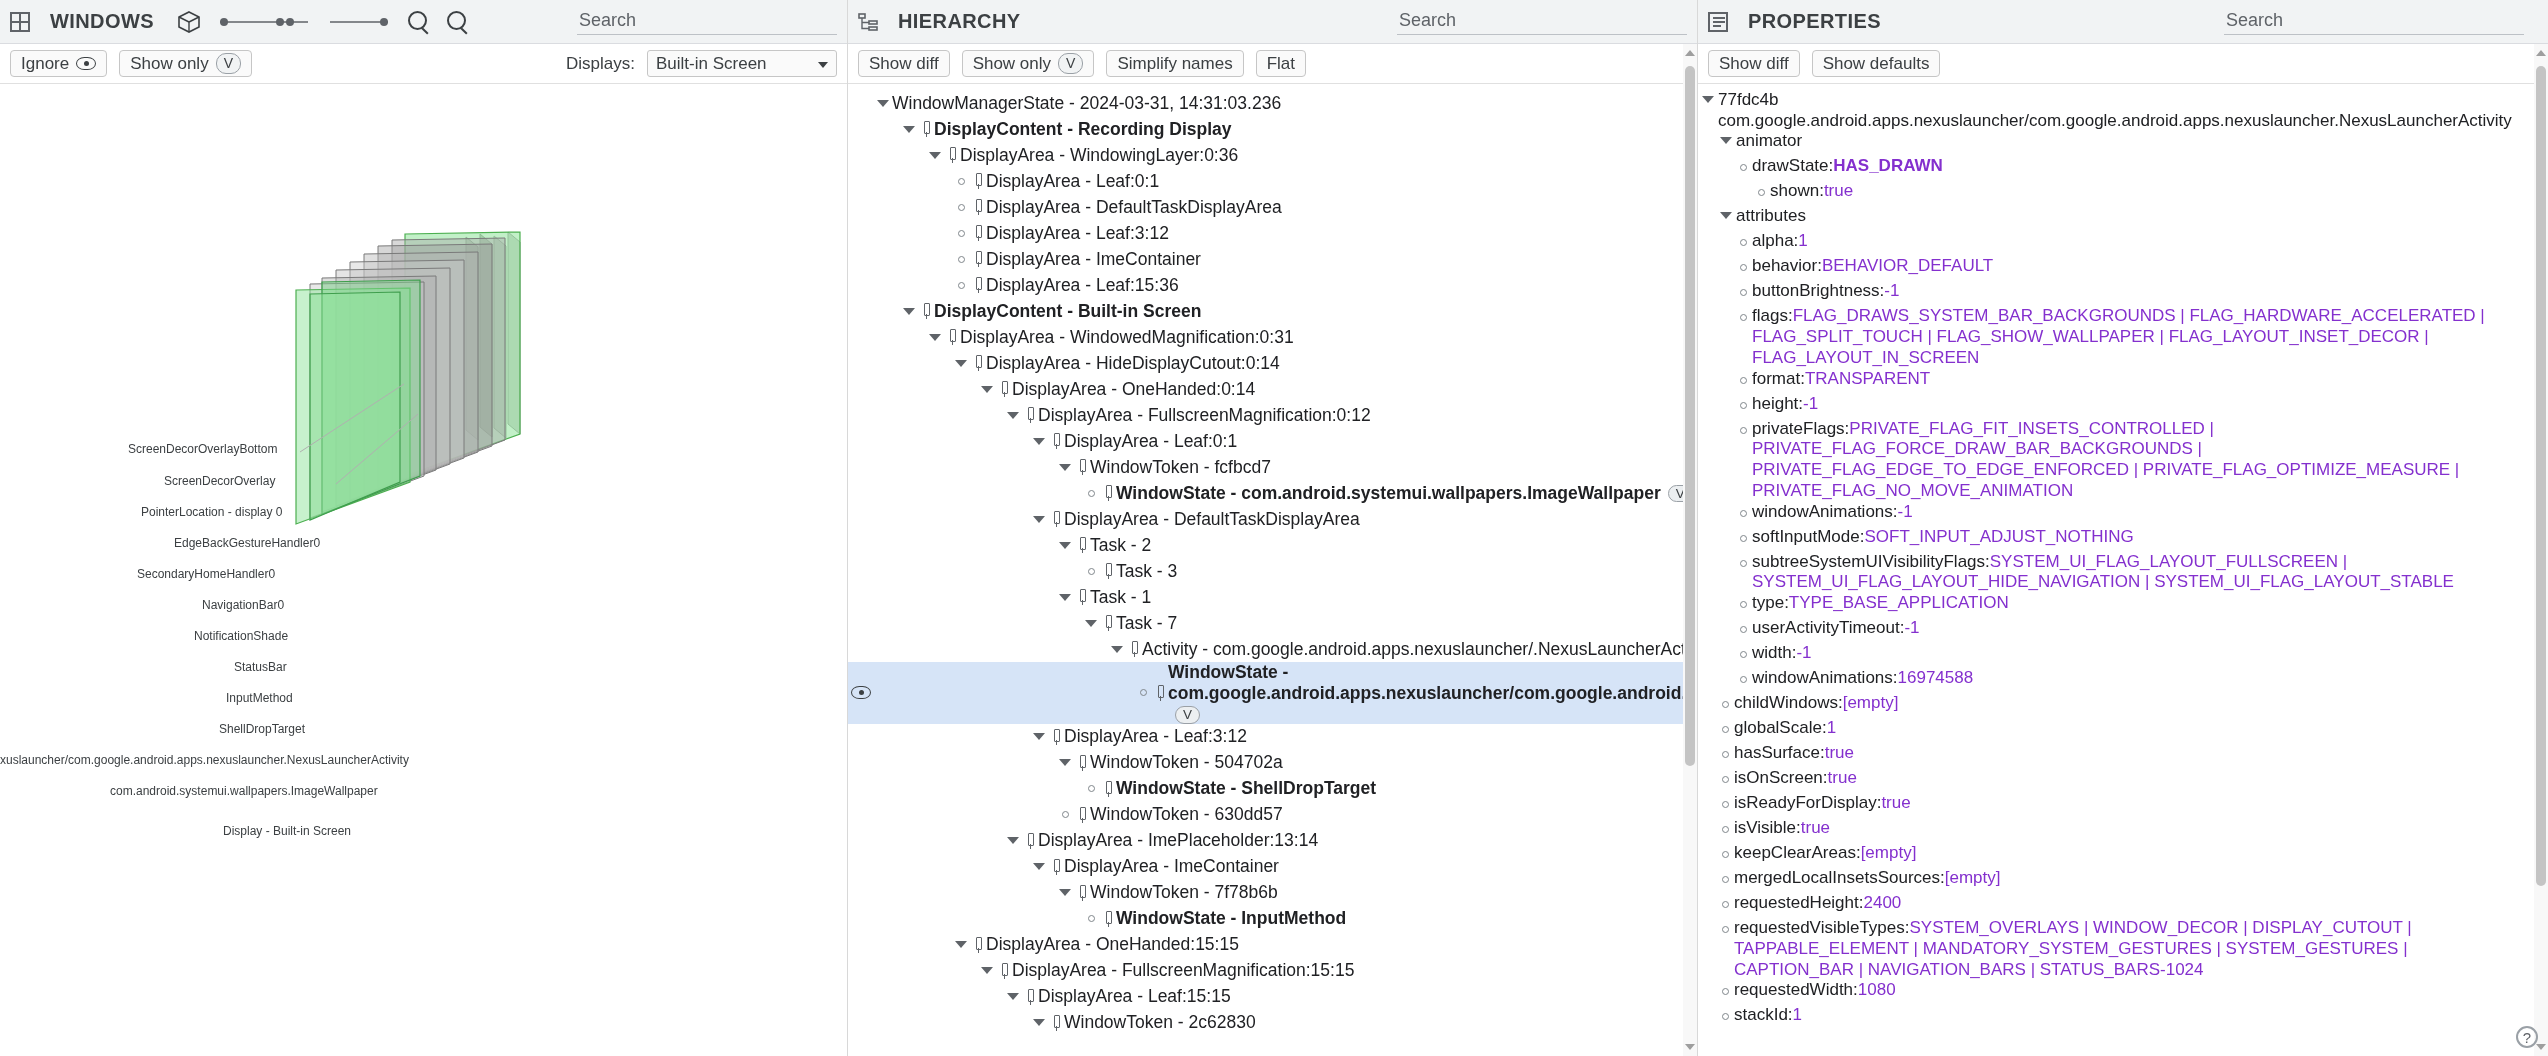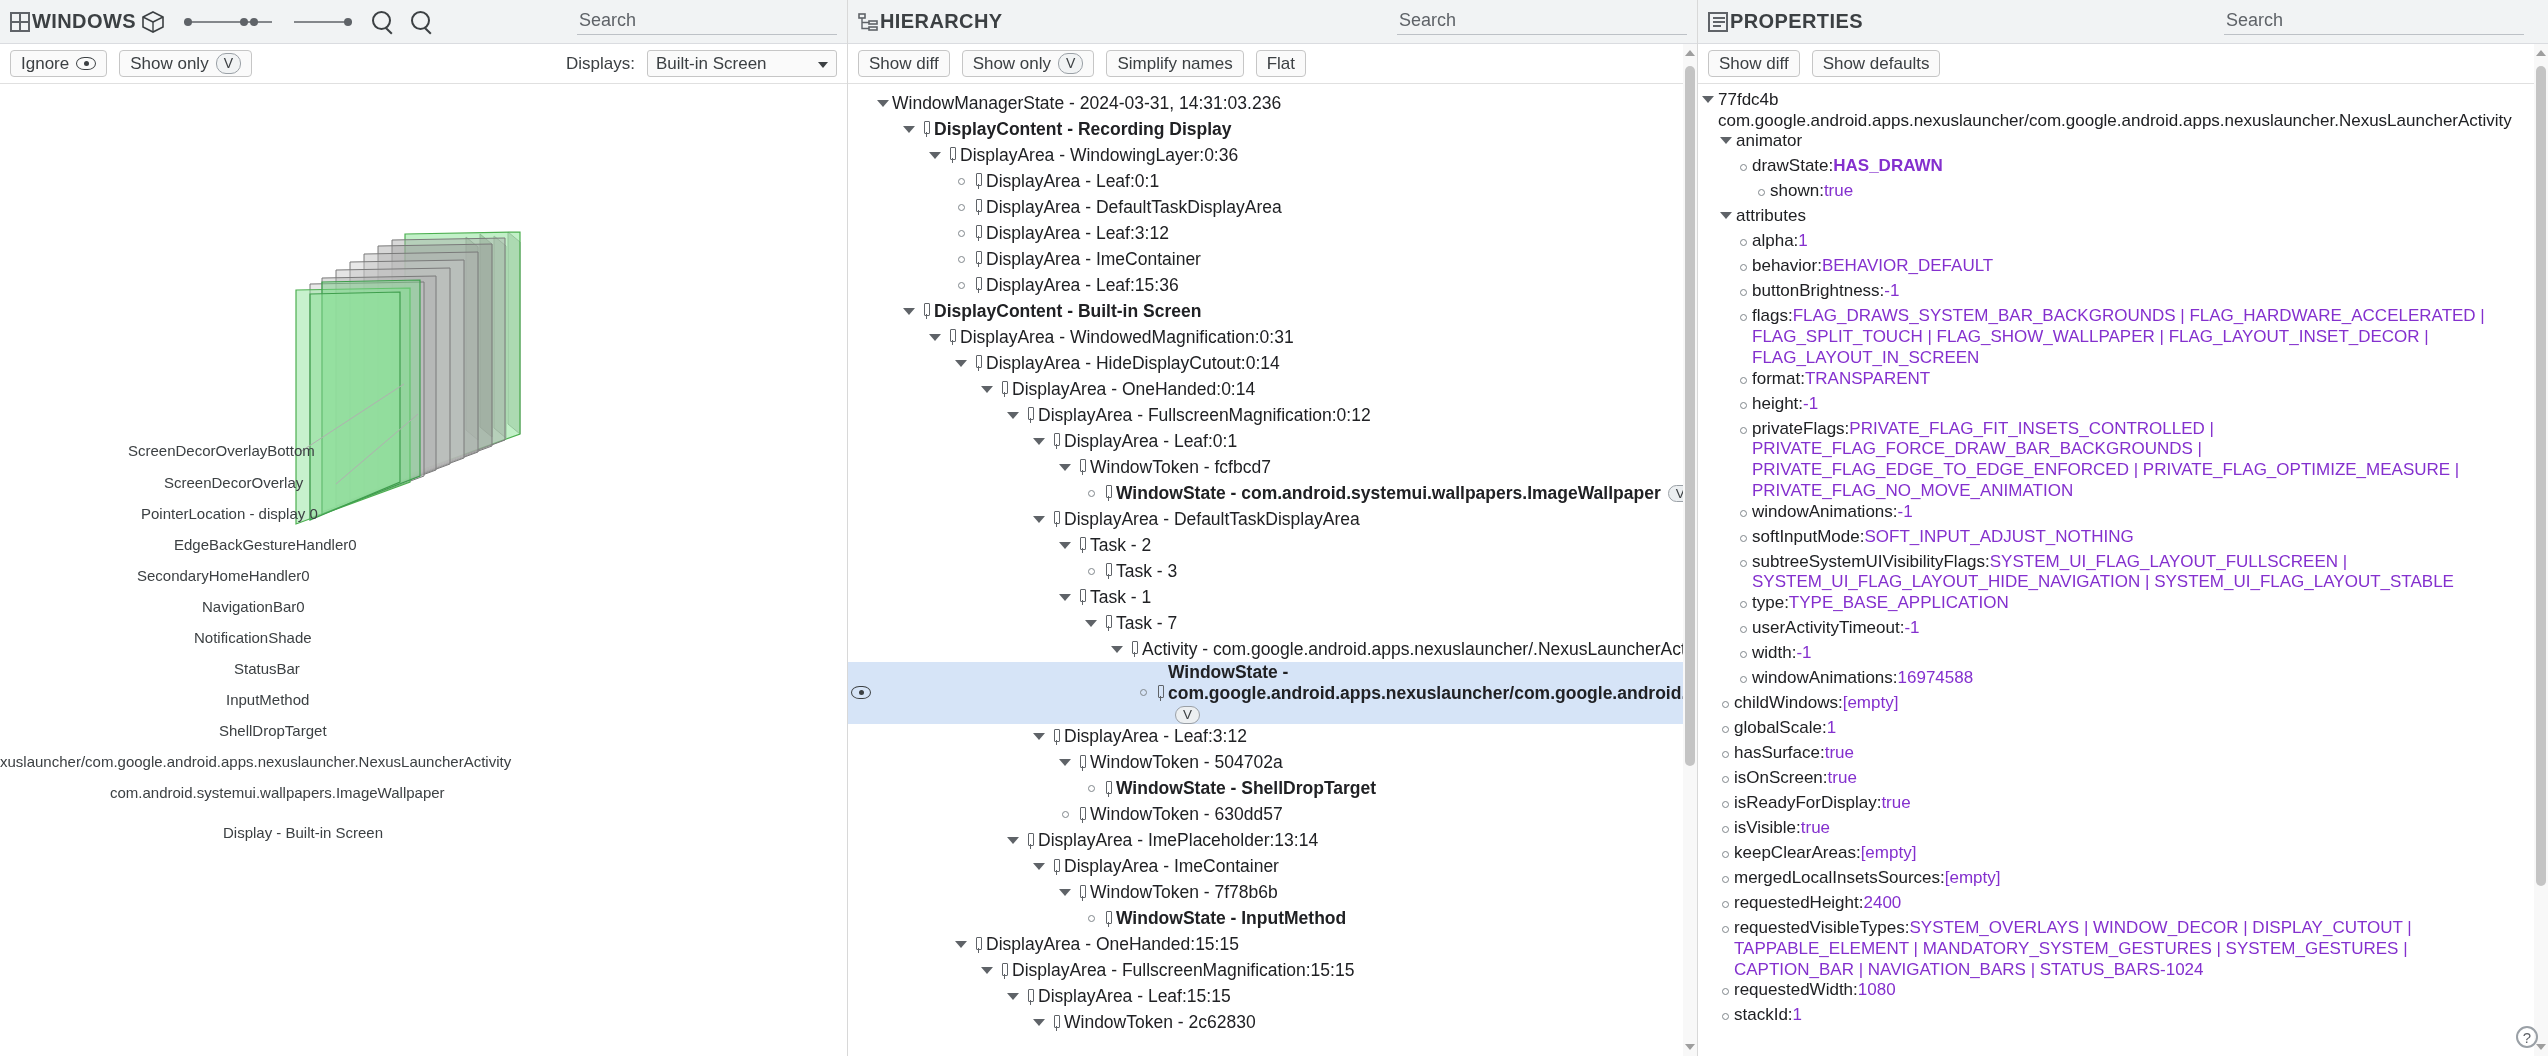--- a/index.html
+++ b/index.html
@@ -19,21 +19,21 @@
   .panel-windows { width: 848px; border-right: 1px solid #d8d8d8; }
   .panel-hierarchy { width: 850px; border-right: 1px solid #d8d8d8; }
   .panel-properties { flex: 1; }
 
   .panel-header {
     height: 44px; min-height: 44px;
     display: flex; align-items: center;
     background: #f1f3f4;
     border-bottom: 1px solid #dadce0;
     padding: 0 10px;
-    gap: 2px;
+    gap: 20px;
   }
   .panel-title {
     font-size: 20px; font-weight: bold; letter-spacing: .4px; color: #3c4043;
     white-space: nowrap;
   }
   .hdr-icon { width: 20px; height: 20px; display: inline-block; position: relative; flex: 0 0 auto;}
 
   
   .icon-grid { border: 2px solid #5f6368; }
   .icon-grid::before { content:""; position:absolute; left:50%; top:0; width:2px; height:100%; background:#5f6368; transform: translateX(-1px);}
@@ -127,21 +127,21 @@
     border: 2px solid #3c4043; border-radius: 50%;
   }
   .mag::after {
     content:""; position:absolute; right:0; bottom:0; width:8px; height:2px;
     background:#3c4043; transform: rotate(45deg);
   }
 
   
   .canvas { position: relative; flex: 1; overflow: hidden; background: #fff; }
   .lbl {
-    position: absolute; font-size: 15px; color: #3c4043; white-space: nowrap;
+    position: absolute; font-size: 12px; color: #3c4043; white-space: nowrap;
   }
 
   
   .tree {
     flex: 1; overflow: hidden; position: relative;
     padding: 6px 0 17px 0;
     font-size: 17.5px;
   }
   .row {
     display: flex; align-items: center; min-height: 26px; position: relative;

